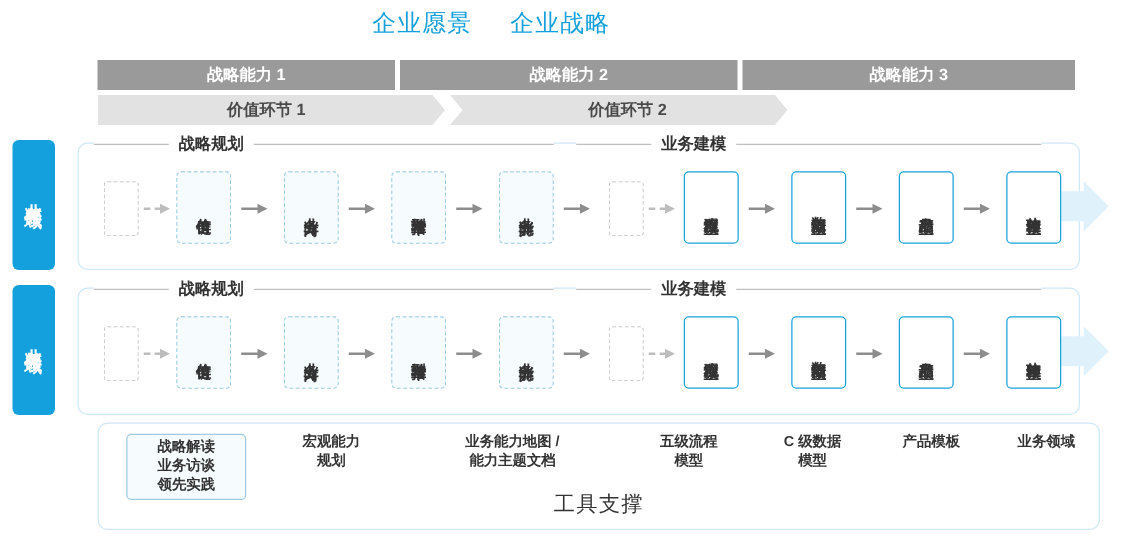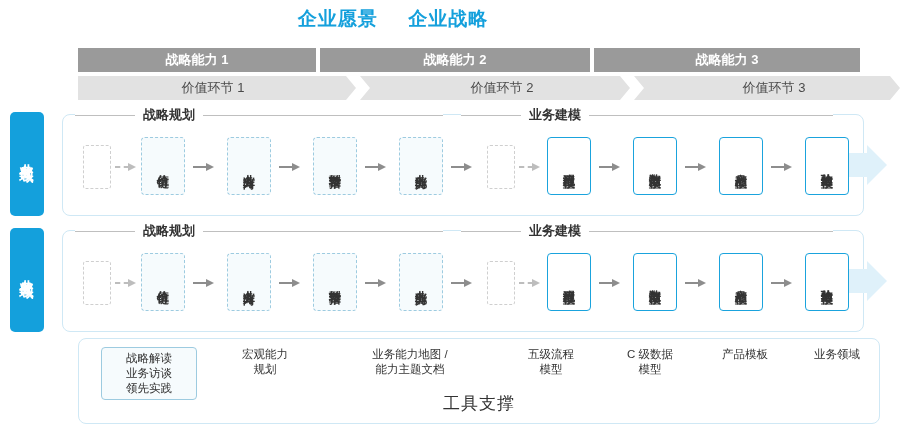--- a/index.html
+++ b/index.html
@@ -11,40 +11,40 @@
     overflow:hidden;
     color:#333;
   }
   .canvas{position:absolute;left:0;top:0;width:910px;height:432px;}
 
   
   .top-titles{
     position:absolute;left:0;top:6px;width:786px;
     text-align:center;
     color:#14a0dc;
-    font-size:19px;font-weight:bold;
+    font-size:19px;font-weight:normal;
     letter-spacing:1px;
   }
   .top-titles span{margin:0 12px;}
 
   
   .cap-band{position:absolute;left:78px;top:48px;width:822px;height:24px;display:flex;}
   .cap-cell{
     height:24px;background:#9a9a9a;color:#ffffff;
     font-size:13px;font-weight:bold;
     display:flex;align-items:center;justify-content:center;
     margin-right:4px;
   }
   .cap-cell:last-child{margin-right:12px;}
 
   
   .val-band{position:absolute;left:78px;top:76px;width:822px;height:24px;}
   .val-cell{
     position:absolute;top:0;height:24px;background:#e2e2e2;color:#4a4a4a;
-    font-size:13px;font-weight:normal;
+    font-size:13px;font-weight:bold;
     display:flex;align-items:center;justify-content:center;
   }
   .val-cell.c1{left:0;width:278px;clip-path:polygon(0 0,268px 0,278px 12px,268px 24px,0 24px);}
   .val-cell.c2{left:282px;width:270px;clip-path:polygon(0 0,260px 0,270px 12px,260px 24px,0 24px,10px 12px);}
   .val-cell.c3{left:556px;width:266px;clip-path:polygon(0 0,256px 0,266px 12px,256px 24px,0 24px,10px 12px);}
   .val-cell.c1 span{margin-right:8px;}
   .val-cell.c2 span,.val-cell.c3 span{margin-left:22px;margin-right:8px;}
 
   
   .domain-label{
@@ -125,21 +125,21 @@
     position:absolute;left:78px;top:338px;width:800px;height:84px;
     border:1px solid #cfe8f5;border-radius:8px;background:#fff;
   }
   .tool-title{
     position:absolute;left:0;right:0;bottom:8px;text-align:center;
     font-size:17px;font-weight:normal;color:#333;letter-spacing:1px;
   }
   .tool-item{
     position:absolute;top:8px;
     font-size:11.5px;line-height:15px;color:#333;
-    text-align:center;font-weight:normal;
+    text-align:center;font-weight:bold;
   }
   .tool-item.boxed{
     border:1px solid #9dcbe0;border-radius:4px;background:#f6fbfd;
     padding:3px 6px;
   }
 </style>
 </head>
 <body>
 
 <div class="canvas">
@@ -154,23 +154,20 @@
     <div class="cap-cell" style="width:270px">战略能力 2</div>
     <div class="cap-cell" style="width:266px">战略能力 3</div>
   </div>
 
   <div class="val-band">
     <div class="val-cell c1">
         <span>价值环节 1</span>
       </div>
     <div class="val-cell c2">
         <span>价值环节 2</span>
-      </div>
-    <div class="val-cell c3">
-        <span>价值环节 3</span>
       </div>
   </div>
 
   <div class="domain-label" id="domain1">业务领域 1</div>
   <div class="domain-label" id="domain2">业务领域 2</div>
 
   <div class="row" id="row1">
     <div class="row-arrow"></div>
 
     <div class="sec-head sec-a">

